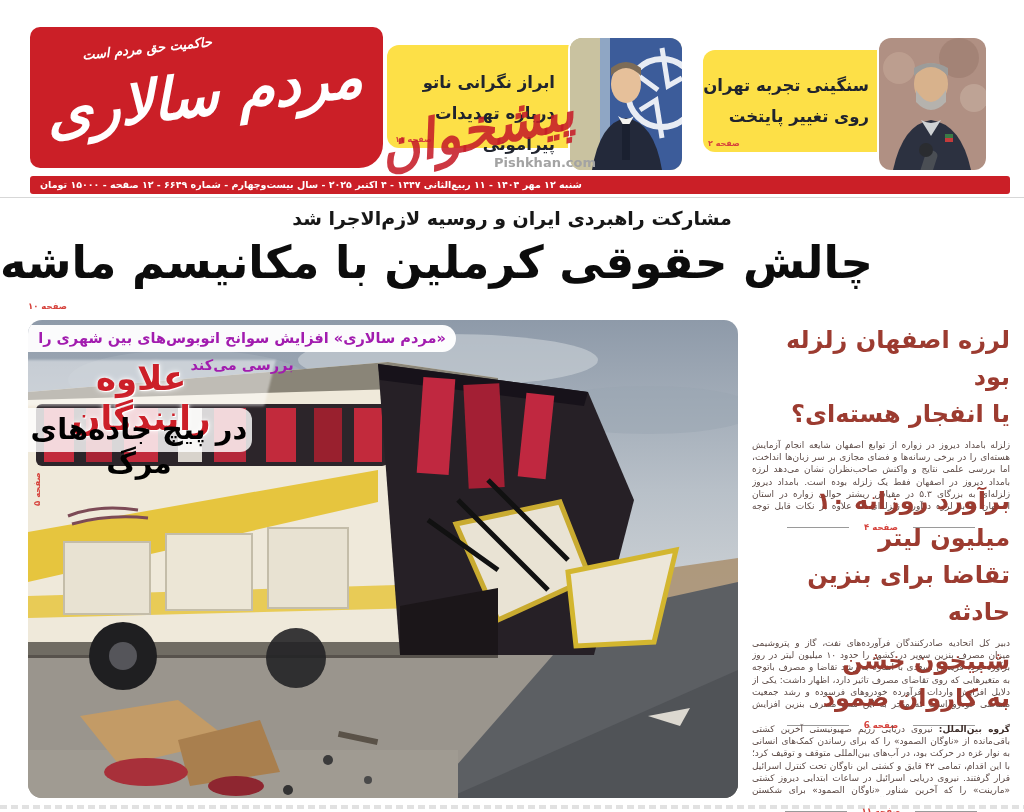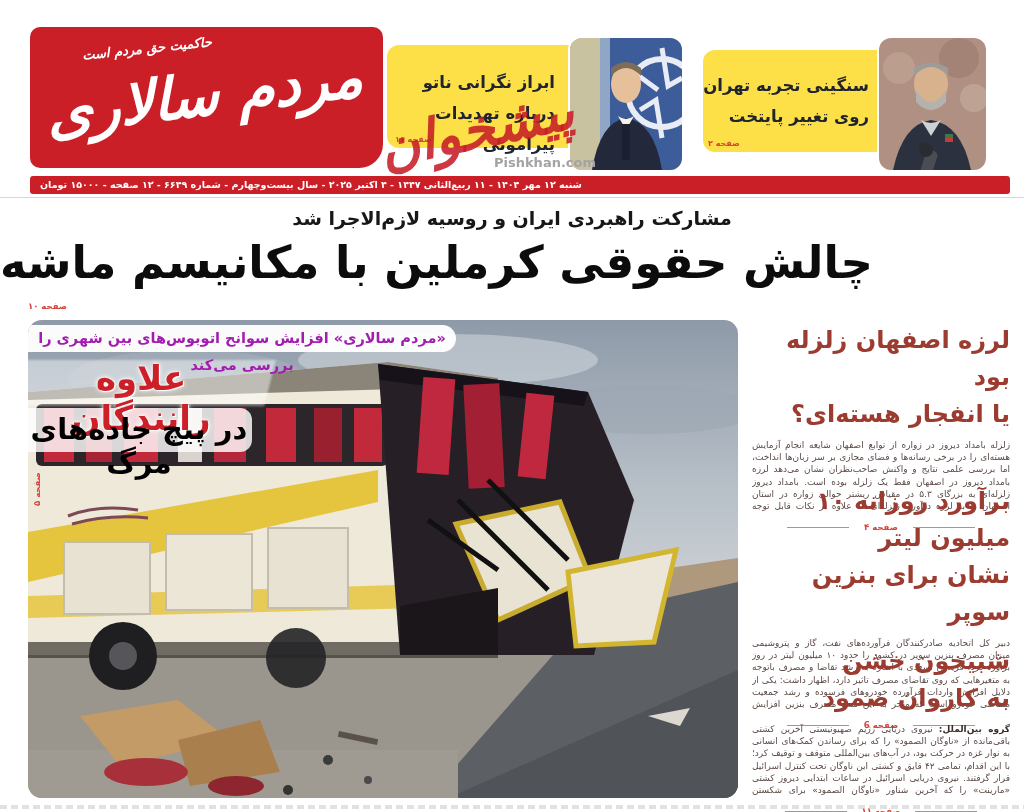--- a/index.html
+++ b/index.html
@@ -223,21 +223,21 @@
   <div class="marker-row">
     <span class="dash"></span>
     <span class="page-tag">صفحه ۴</span>
     <span class="dash"></span>
   </div>
 </div>
 
 <div class="abs article" style="top:483px;">
   <div class="article-title">
     <span style="display:block">برآورد روزانه ۱۰ میلیون لیتر</span>
-    <span style="display:block">نشان برای بنزین سوپر</span>
+    <span style="display:block">تقاضا برای بنزین حادثه</span>
   </div>
   <div class="article-body">دبیر کل اتحادیه صادرکنندگان فرآورده‌های نفت، گاز و پتروشیمی میزان مصرف بنزین سوپر در کشور را حدود ۱۰ میلیون لیتر در روز برآورد کرد. فریدون اسعدی با اشاره به رشد تقاضا و مصرف باتوجه به متغیرهایی که روی تقاضای مصرف تاثیر دارد، اظهار داشت: یکی از دلایل افزایش واردات فرآورده خودروهای فرسوده و رشد جمعیت متقاضی خودرو است که منجر به این شده مصرف بنزین افزایش یافته و تولید داخل پاسخگو نباشد. البته رشد اقتصادی کشور...</div>
   <div class="marker-row">
     <span class="dash"></span>
     <span class="page-tag">صفحه 6</span>
     <span class="dash"></span>
   </div>
 </div>
 
 <div class="abs article" style="top:643px;">

